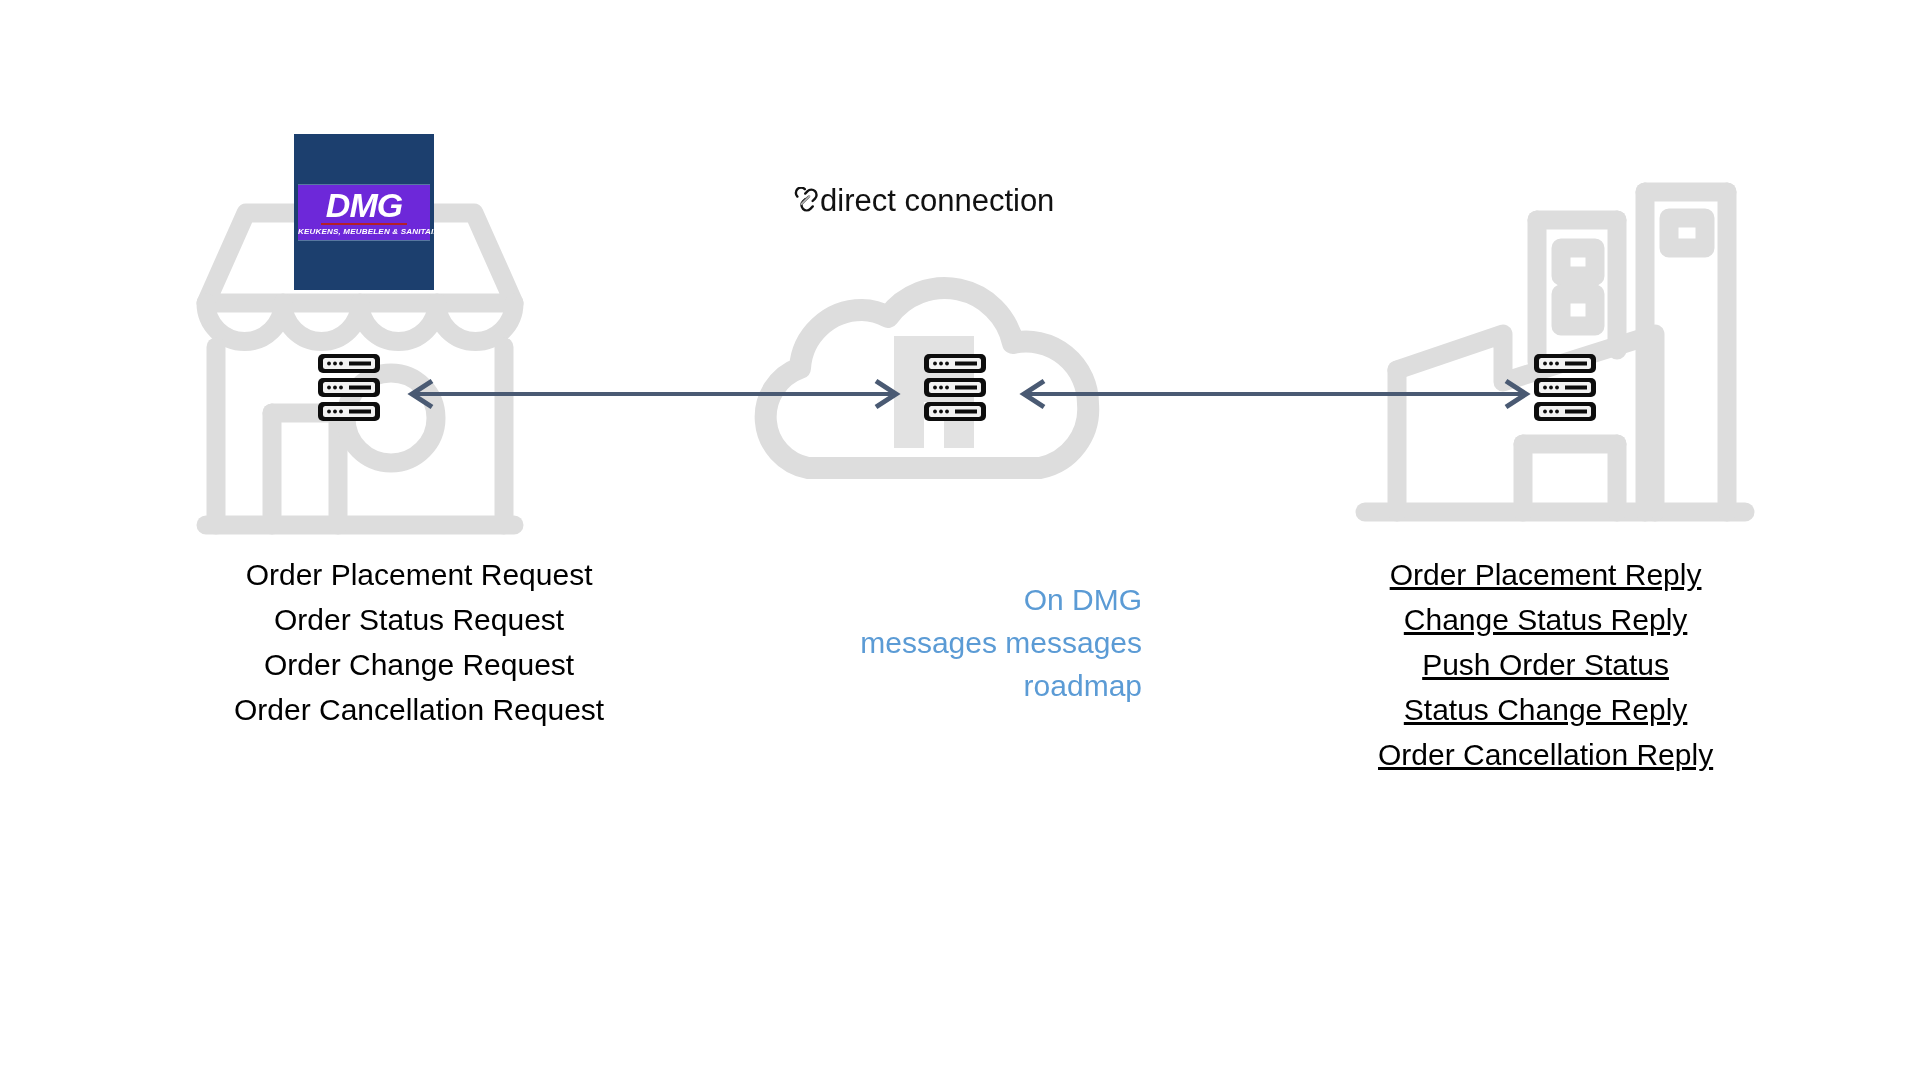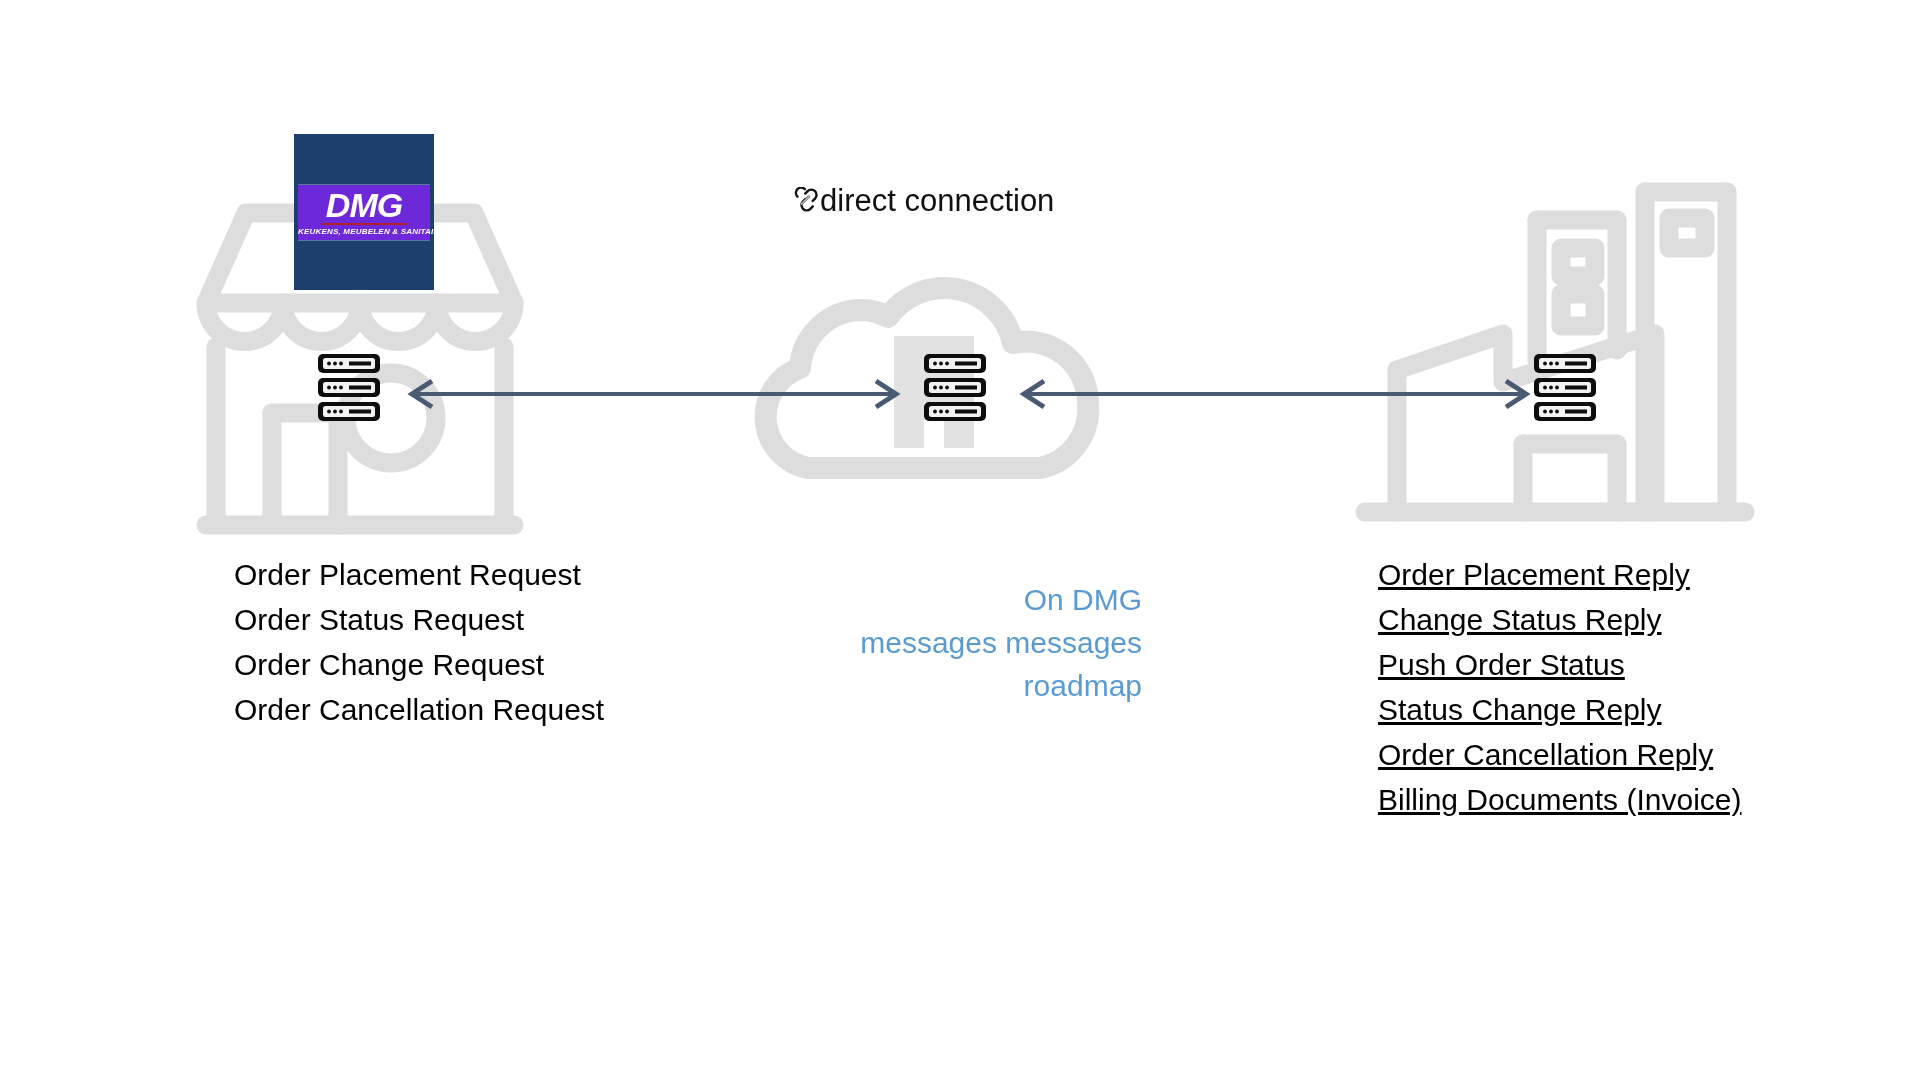--- a/index.html
+++ b/index.html
@@ -111,20 +111,21 @@
   #direct-connection-label .link-icon { width: 28px; height: 28px; display: block; }
 
   
   .message-list { position: absolute; }
   .message-list .msg-line {
     font-family: "Liberation Sans", sans-serif;
     font-size: 30px;
     line-height: 45px;
     color: #000000;
     white-space: nowrap;
+    text-align: center;
   }
   #requests-list { left: 234px;  top: 552px; }
   #replies-list  { left: 1378px; top: 552px; text-decoration: underline; }
 
   
   #center-caption {
     position: absolute;
     left: 742px;
     top: 578px;
     width: 400px;
@@ -351,16 +352,15 @@
     <div class="cap-line">messages messages</div>
     <div class="cap-line">roadmap</div>
   </div>
 
   <div class="message-list" id="replies-list">
     <div class="msg-line">Order Placement Reply</div>
     <div class="msg-line">Change Status Reply</div>
     <div class="msg-line">Push Order Status</div>
     <div class="msg-line">Status Change Reply</div>
     <div class="msg-line">Order Cancellation Reply</div>
-    <div class="msg-line">Billing Documents (Invoice)</div>
   </div>
 
 </div>
 
 </body></html>

